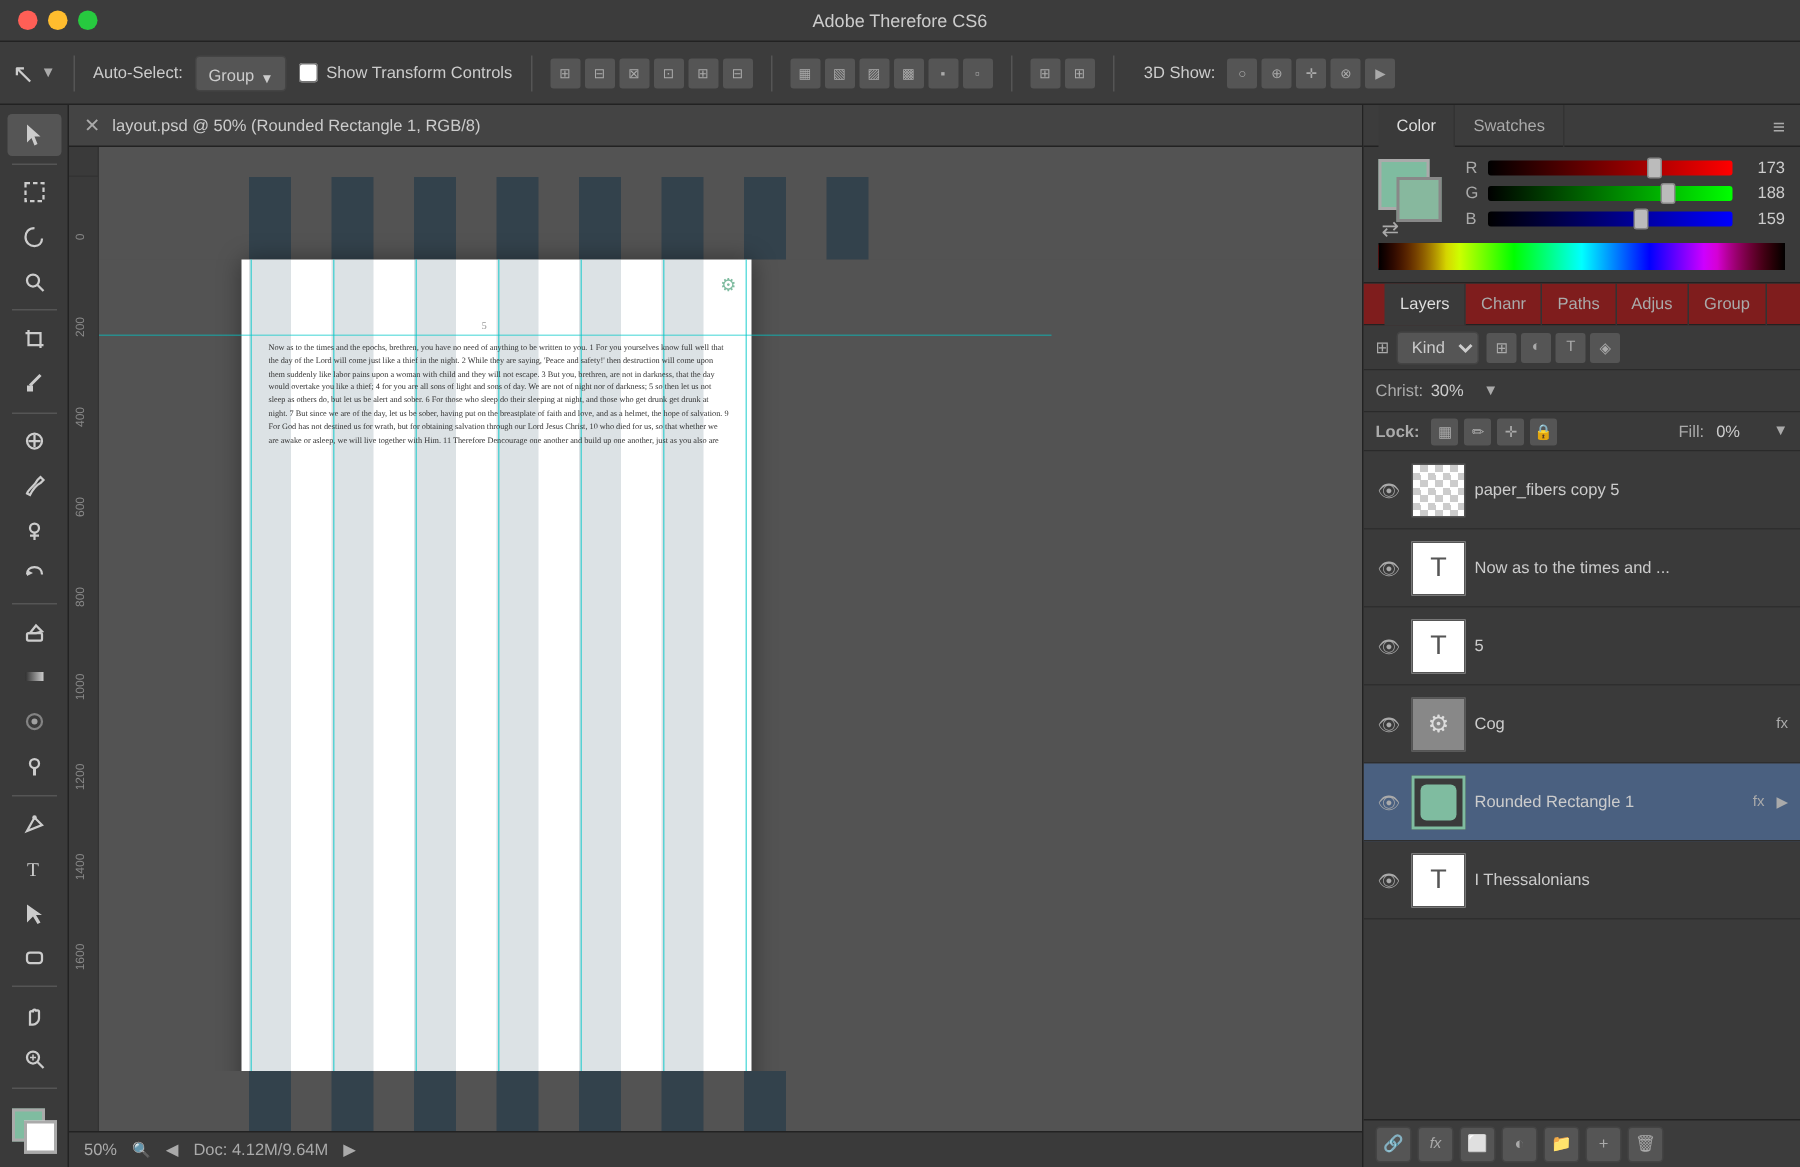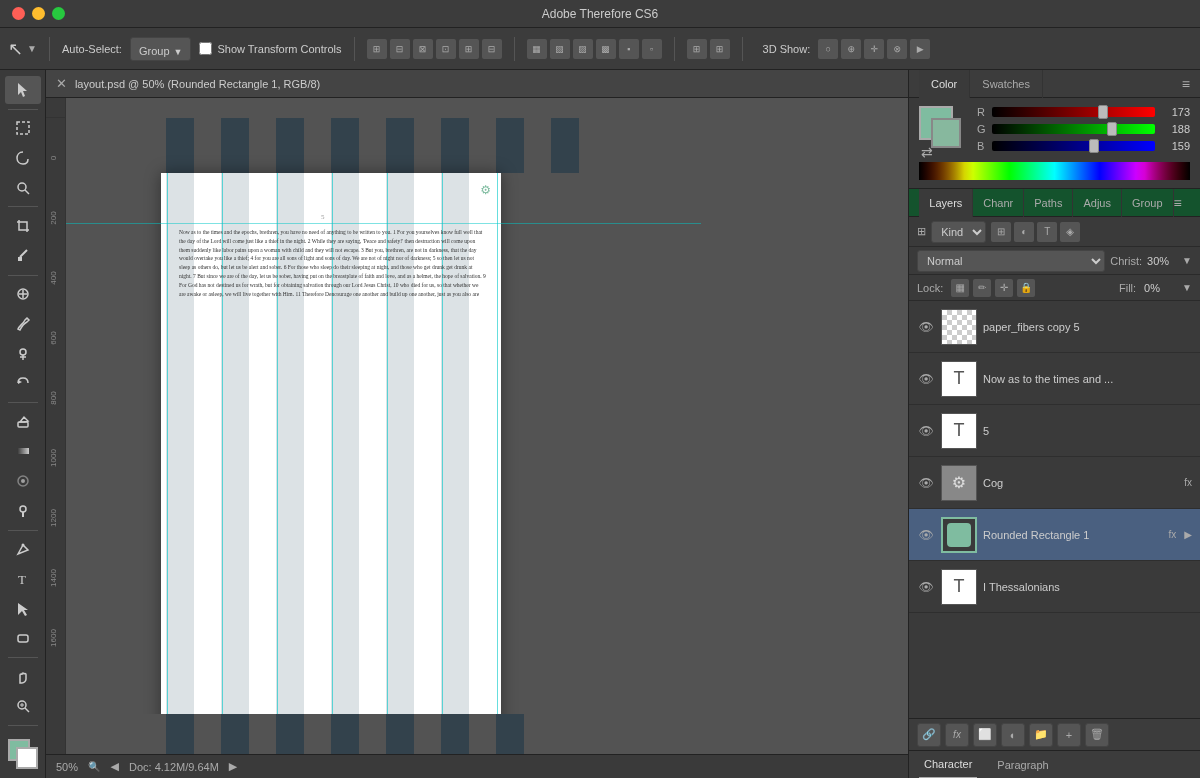--- a/index.html
+++ b/index.html
@@ -110,22 +110,22 @@
     .color-spectrum {
       height: 18px; margin-top: 5px;
       background: linear-gradient(to right, #f00, #ff0, #0f0, #0ff, #00f, #f0f, #f00);
       border-radius: 2px; position: relative;
     }
     .spectrum-black { position: absolute; top: 0; left: 0; right: 0; bottom: 0; background: linear-gradient(to right, #000 0%, transparent 20%, transparent 80%, #000 100%); }
 
     
     .layers-panel { flex: 1; display: flex; flex-direction: column; overflow: hidden; }
     .layers-tabs {
-      height: 28px; background: #14532d; display: flex; align-items: center;
-      border-bottom: 1px solid #222; justify-content: center; padding-right: 8px;
+      height: 28px; background: #7f1d1d; display: flex; align-items: center;
+      border-bottom: 1px solid #222; justify-content: space-between; padding-right: 8px; flex-direction: column;
     }
     .layers-tab-list { display: flex; }
     .layers-tab {
       padding: 0 10px; height: 28px; display: flex; align-items: center; font-size: 11px;
       color: #aaa; cursor: pointer; border-right: 1px solid #333;
     }
     .layers-tab.active { color: #ddd; background: #3a3a3a; }
 
     .layers-filter {
       height: 30px; background: #3a3a3a; display: flex; align-items: center; padding: 0 8px; gap: 5px;
@@ -146,21 +146,21 @@
       flex: 1; background: #555; border: 1px solid #444; color: #ccc; padding: 2px 5px;
       border-radius: 3px; font-size: 11px; height: 22px;
     }
     .opacity-label { font-size: 11px; color: #aaa; }
     .opacity-value { font-size: 11px; color: #ccc; width: 30px; }
 
     .lock-row {
       height: 26px; background: #3a3a3a; display: flex; align-items: center; padding: 0 8px; gap: 8px;
       border-bottom: 1px solid #2a2a2a;
     }
-    .lock-label { font-size: 11px; color: #aaa; }
+    .lock-label { font-size: 11px; color: #aaa; font-weight: bold; }
     .lock-icons { display: flex; gap: 4px; }
     .li { width: 18px; height: 18px; background: #555; border-radius: 2px; display: flex; align-items: center; justify-content: center; font-size: 10px; color: #aaa; cursor: pointer; }
     .fill-label { font-size: 11px; color: #aaa; margin-left: auto; }
     .fill-value { font-size: 11px; color: #ccc; width: 30px; }
 
     .layers-list { flex: 1; overflow-y: auto; background: #3a3a3a; }
     .layer-item {
       height: 52px; display: flex; align-items: center; padding: 0 8px; gap: 6px;
       border-bottom: 1px solid #2e2e2e; cursor: pointer;
     }
@@ -547,23 +547,20 @@
         </select>
         <div class="filter-icons">
           <div class="fi">⊞</div>
           <div class="fi">◐</div>
           <div class="fi">T</div>
           <div class="fi">◈</div>
         </div>
       </div>
 
       <div class="blend-row">
-        <select class="blend-select">
-          <option>Normal</option>
-        </select>
         <span class="opacity-label">Christ:</span>
         <span class="opacity-value">30%</span>
         <span style="font-size:10px;color:#aaa;">▼</span>
       </div>
 
       <div class="lock-row">
         <span class="lock-label">Lock:</span>
         <div class="lock-icons">
           <div class="li">▦</div>
           <div class="li">✏</div>
@@ -624,19 +621,15 @@
         <div class="lf-btn">🔗</div>
         <div class="lf-btn" style="font-style:italic;font-size:10px;">fx</div>
         <div class="lf-btn">⬜</div>
         <div class="lf-btn">◐</div>
         <div class="lf-btn">📁</div>
         <div class="lf-btn">+</div>
         <div class="lf-btn">🗑</div>
       </div>
     </div>
 
-    <div class="char-panel">
-      <div class="char-tab active">Character</div>
-      <div class="char-tab">Paragraph</div>
-    </div>
 
   </div>
 </div>
 
 </body></html>

